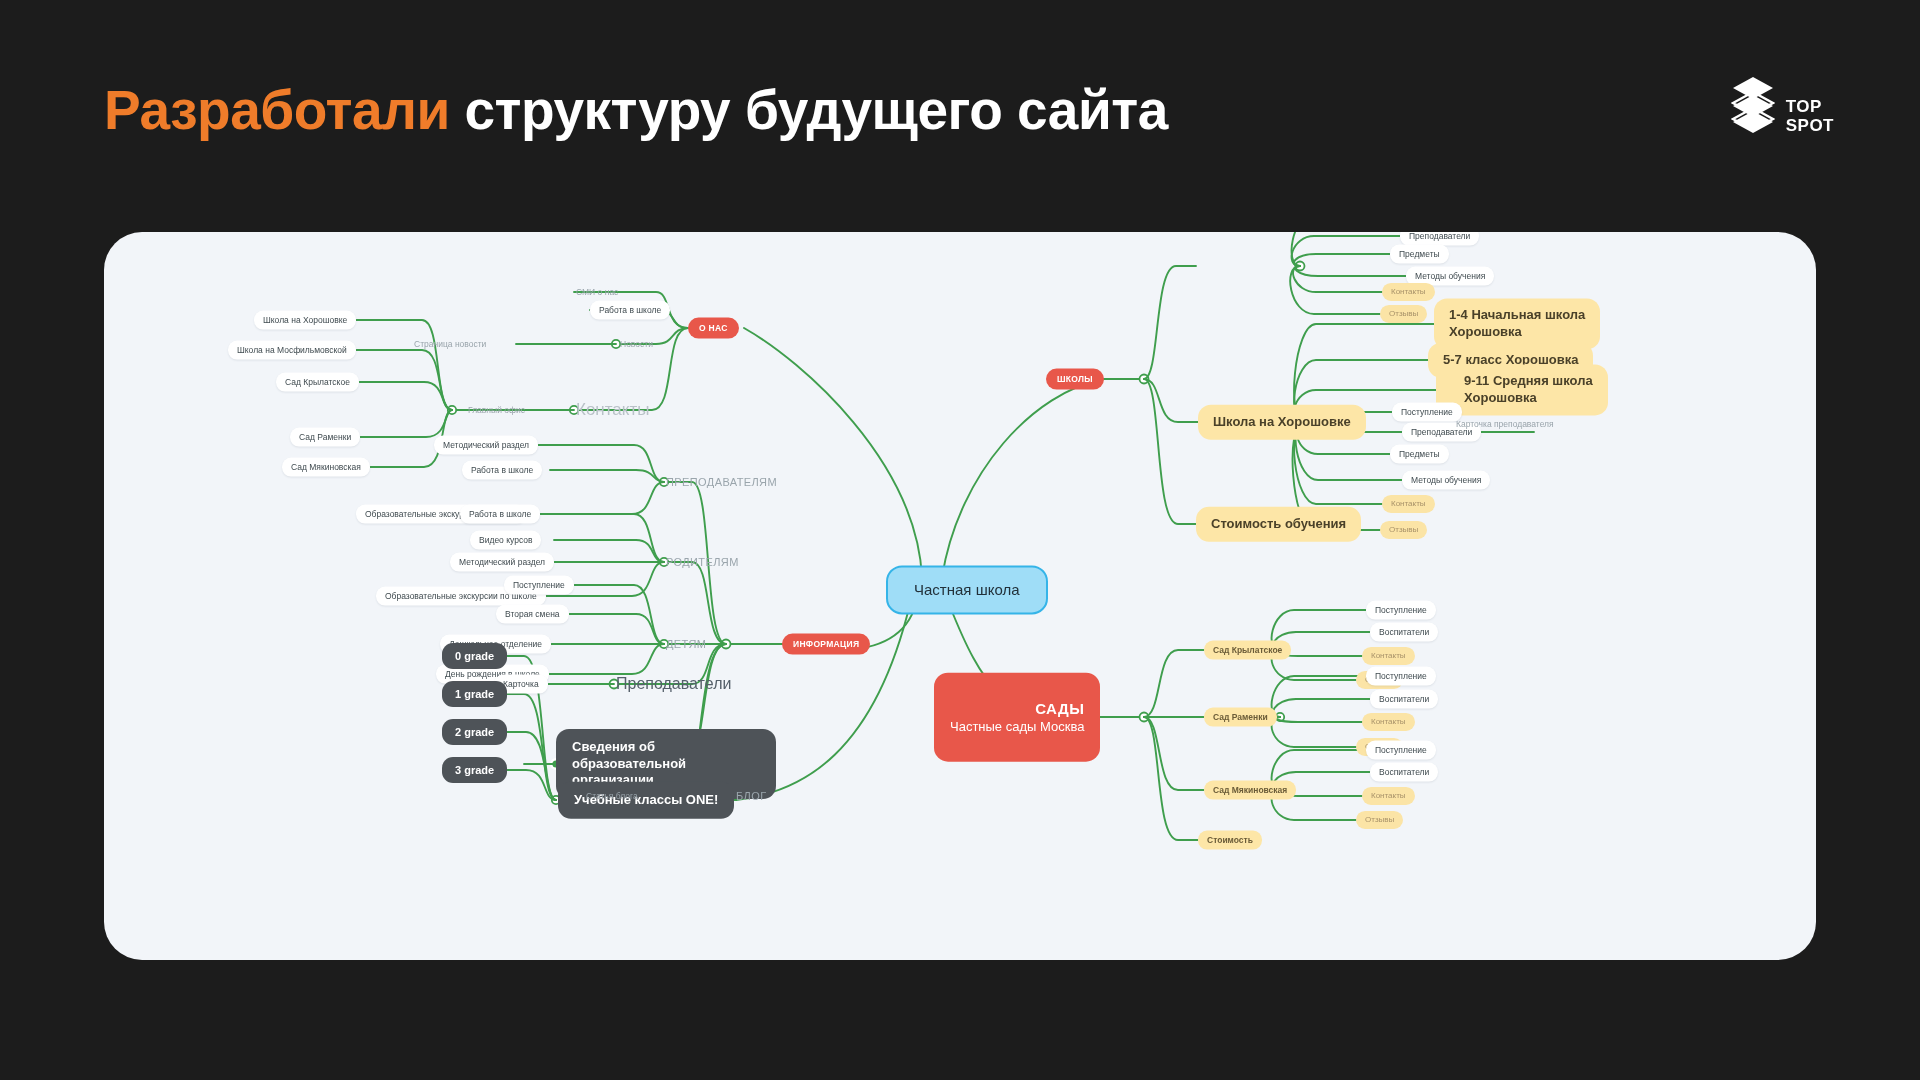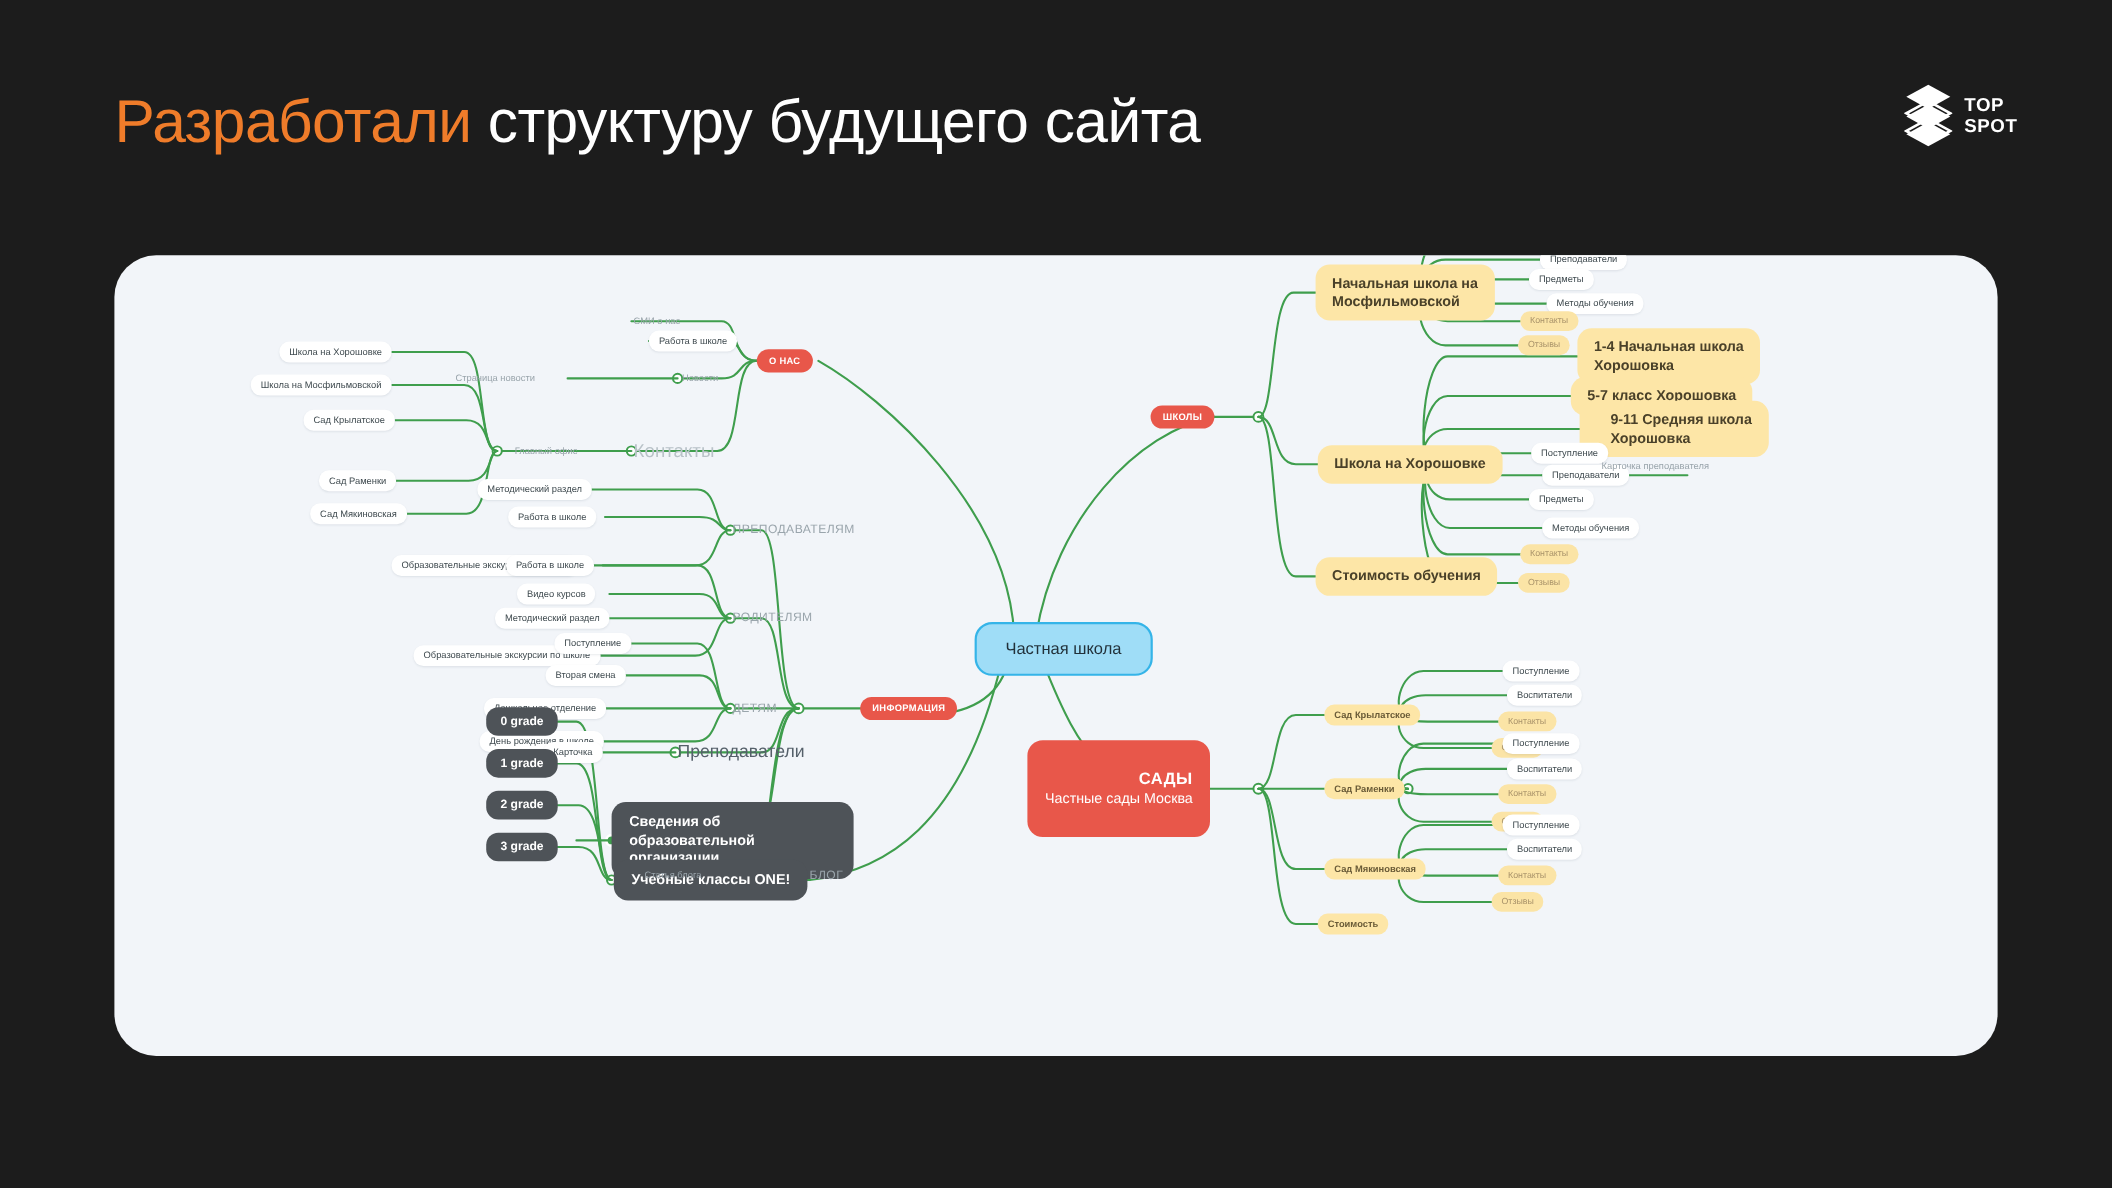--- a/index.html
+++ b/index.html
@@ -7,26 +7,26 @@
     width: 1920px; height: 1080px;
     background: #1c1c1c;
     font-family: "Liberation Sans", sans-serif;
     overflow: hidden;
   }
   #slide { position: relative; width: 1920px; height: 1080px; background: #1c1c1c; }
 
   
   #header-title {
     position: absolute; left: 104px; top: 78px;
-    font-size: 55px; font-weight: 400; letter-spacing: -0.5px;
+    font-size: 55px; font-weight: 700; letter-spacing: -0.5px;
     color: #ffffff; white-space: nowrap;
   }
   #header-title .accent { color: #ef7c2a; }
 
-  #logo { position: absolute; right: 86px; top: 75px; display: flex; align-items: center; gap: 11px; }
+  #logo { position: absolute; right: 86px; top: 75px; display: flex; align-items: flex-end; gap: 11px; }
   #logo-mark { width: 44px; height: 60px; }
   #logo-text { color: #fff; font-size: 17px; font-weight: 700; line-height: 1.12; letter-spacing: 0.5px; }
 
   
   #canvas {
     position: absolute; left: 104px; top: 232px;
     width: 1712px; height: 728px;
     background: #f2f5f9; border-radius: 38px; overflow: hidden;
   }
   #edges { position: absolute; inset: 0; width: 1712px; height: 728px; }
@@ -338,23 +338,20 @@
       <span>3 grade</span></div>
 
     <div class="node n-plain-md" style="left:632px; top:564px;">
       <span>БЛОГ</span></div>
     <div class="node n-plain" style="left:482px; top:564px;">
       <span>Статья блога</span></div>
 
     <div class="node n-red" style="left:942px; top:147px;">
       <span>ШКОЛЫ</span></div>
 
-    <div class="node n-yellow" style="left:1092px; top:34px; max-width:170px;">
-      <span>Начальная школа на
-Мосфильмовской</span></div>
 
     <div class="node n-leaf" style="left:1296px; top:4px;">
       <span>Преподаватели</span></div>
     <div class="node n-leaf" style="left:1286px; top:22px;">
       <span>Предметы</span></div>
     <div class="node n-leaf" style="left:1302px; top:44px;">
       <span>Методы обучения</span></div>
     <div class="node n-yellow-xs" style="left:1278px; top:60px;">
       <span>Контакты</span></div>
     <div class="node n-yellow-xs" style="left:1276px; top:82px;">

